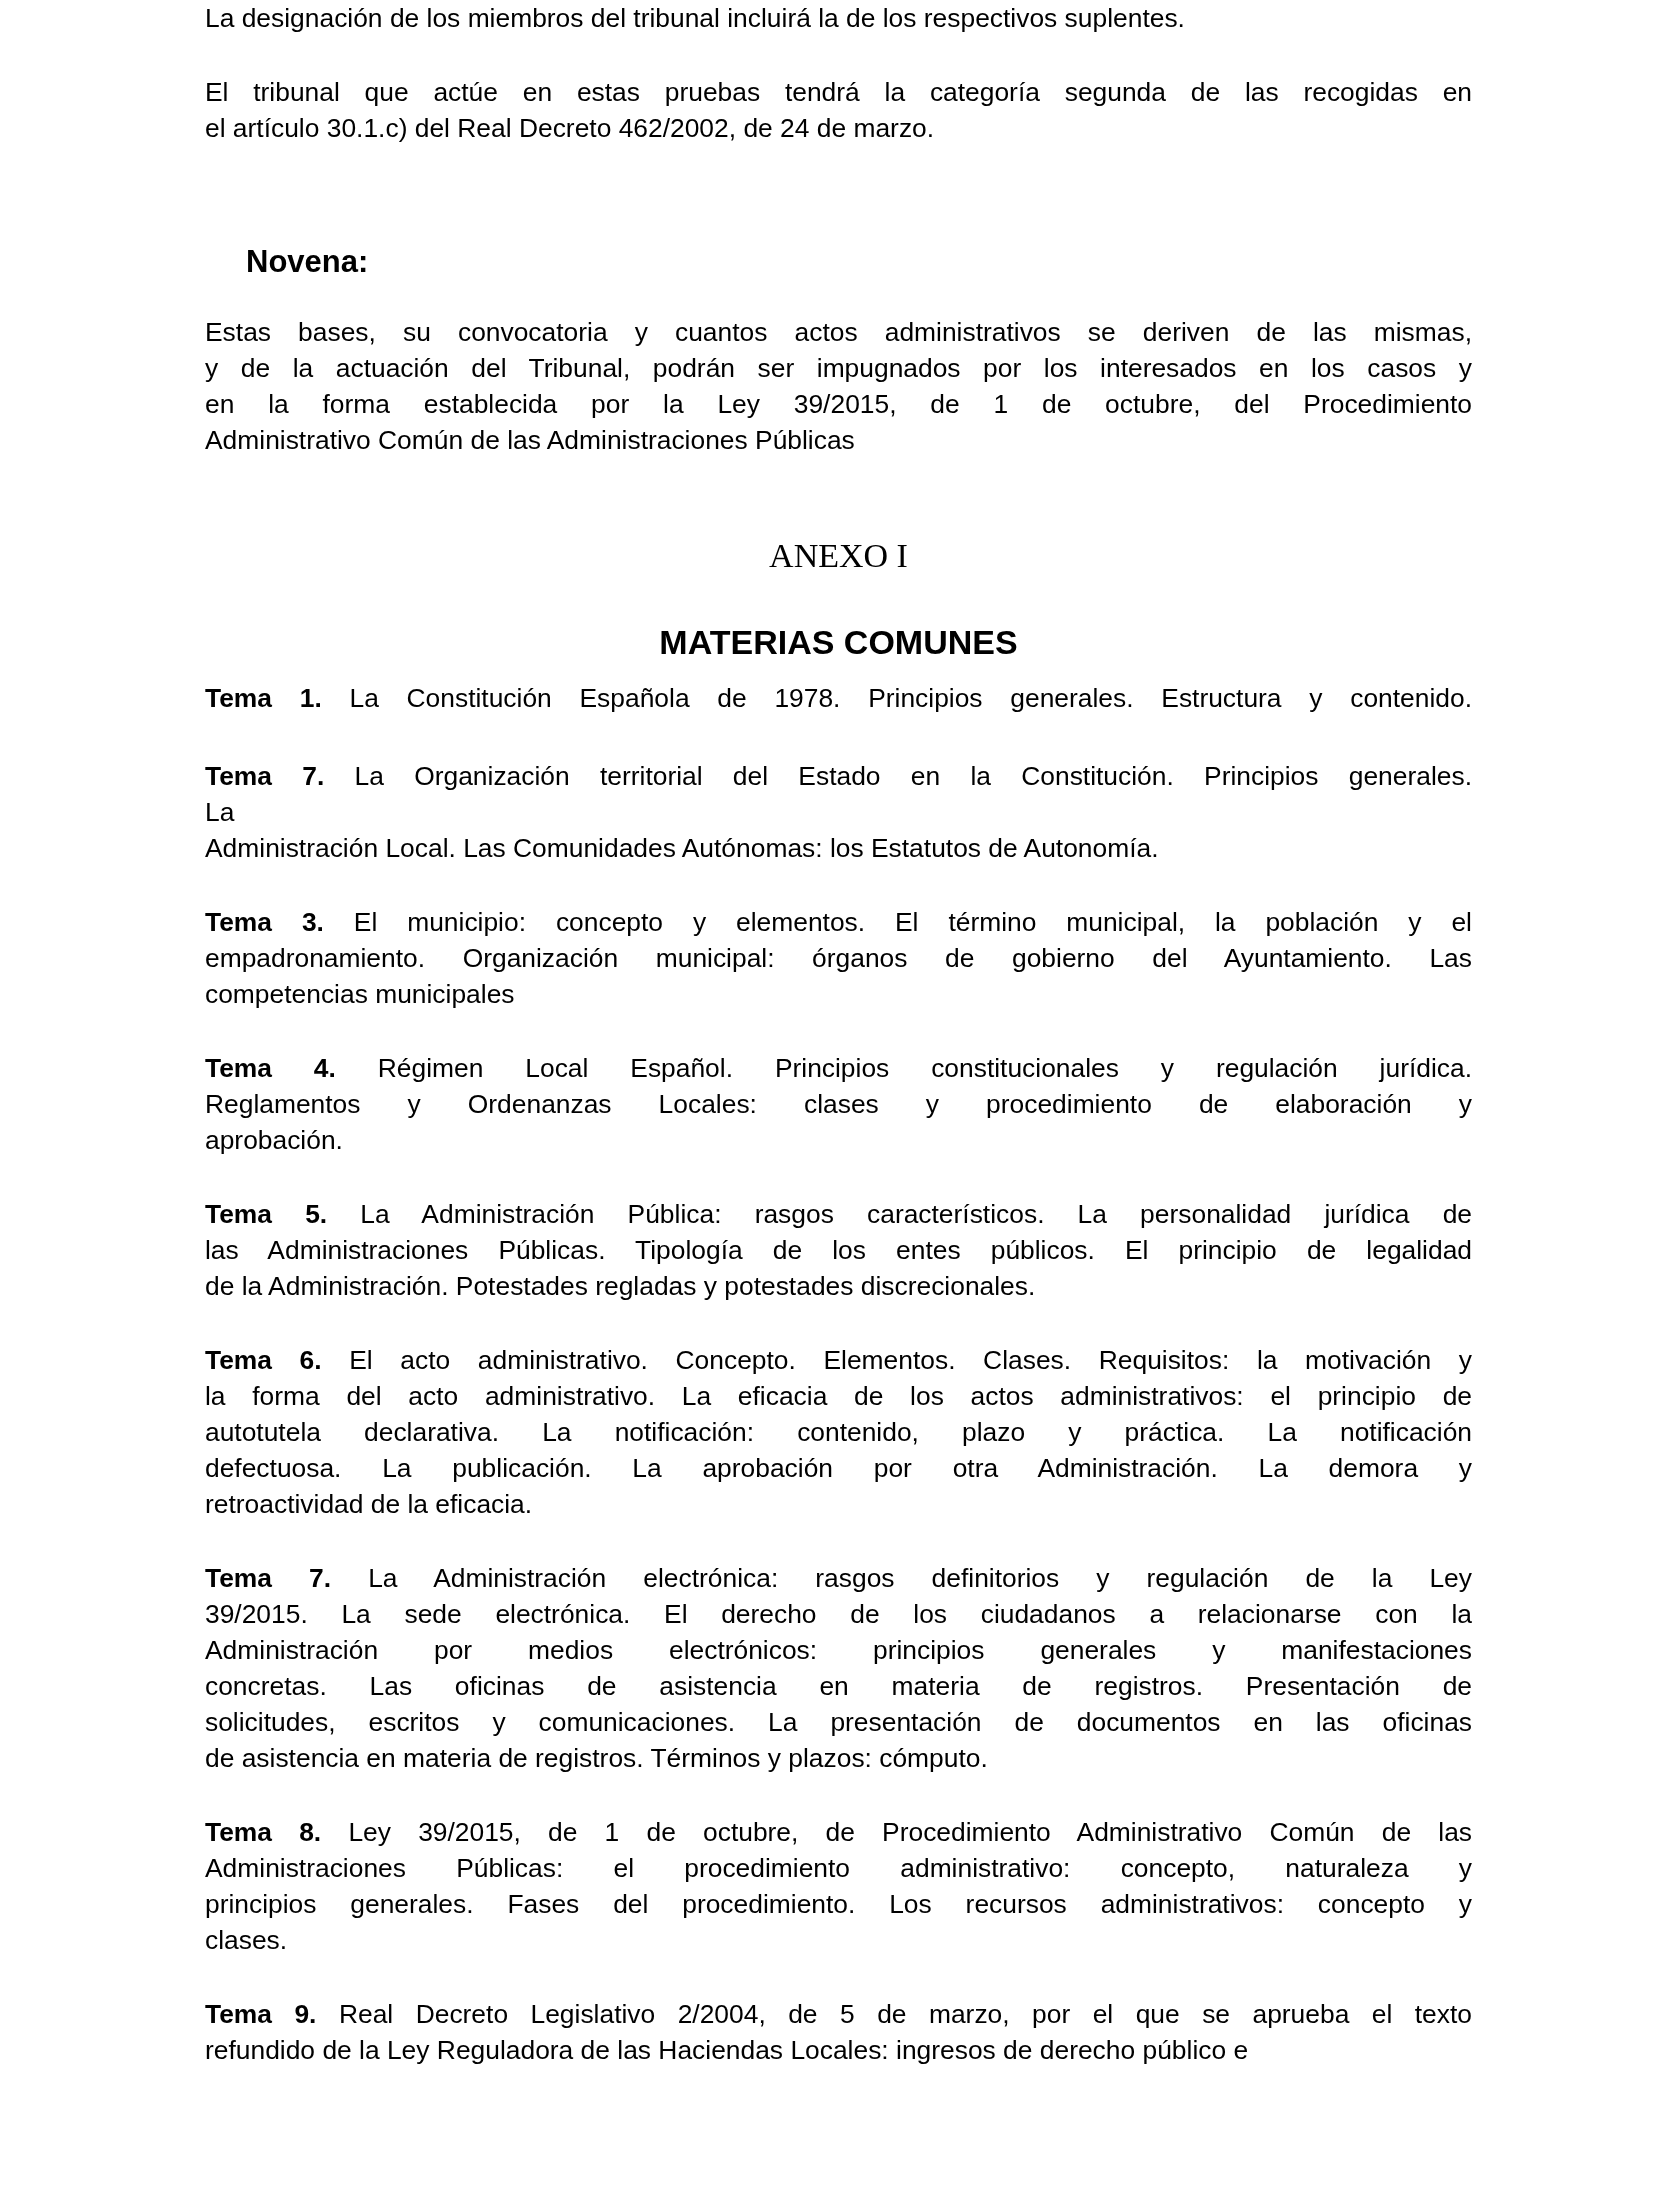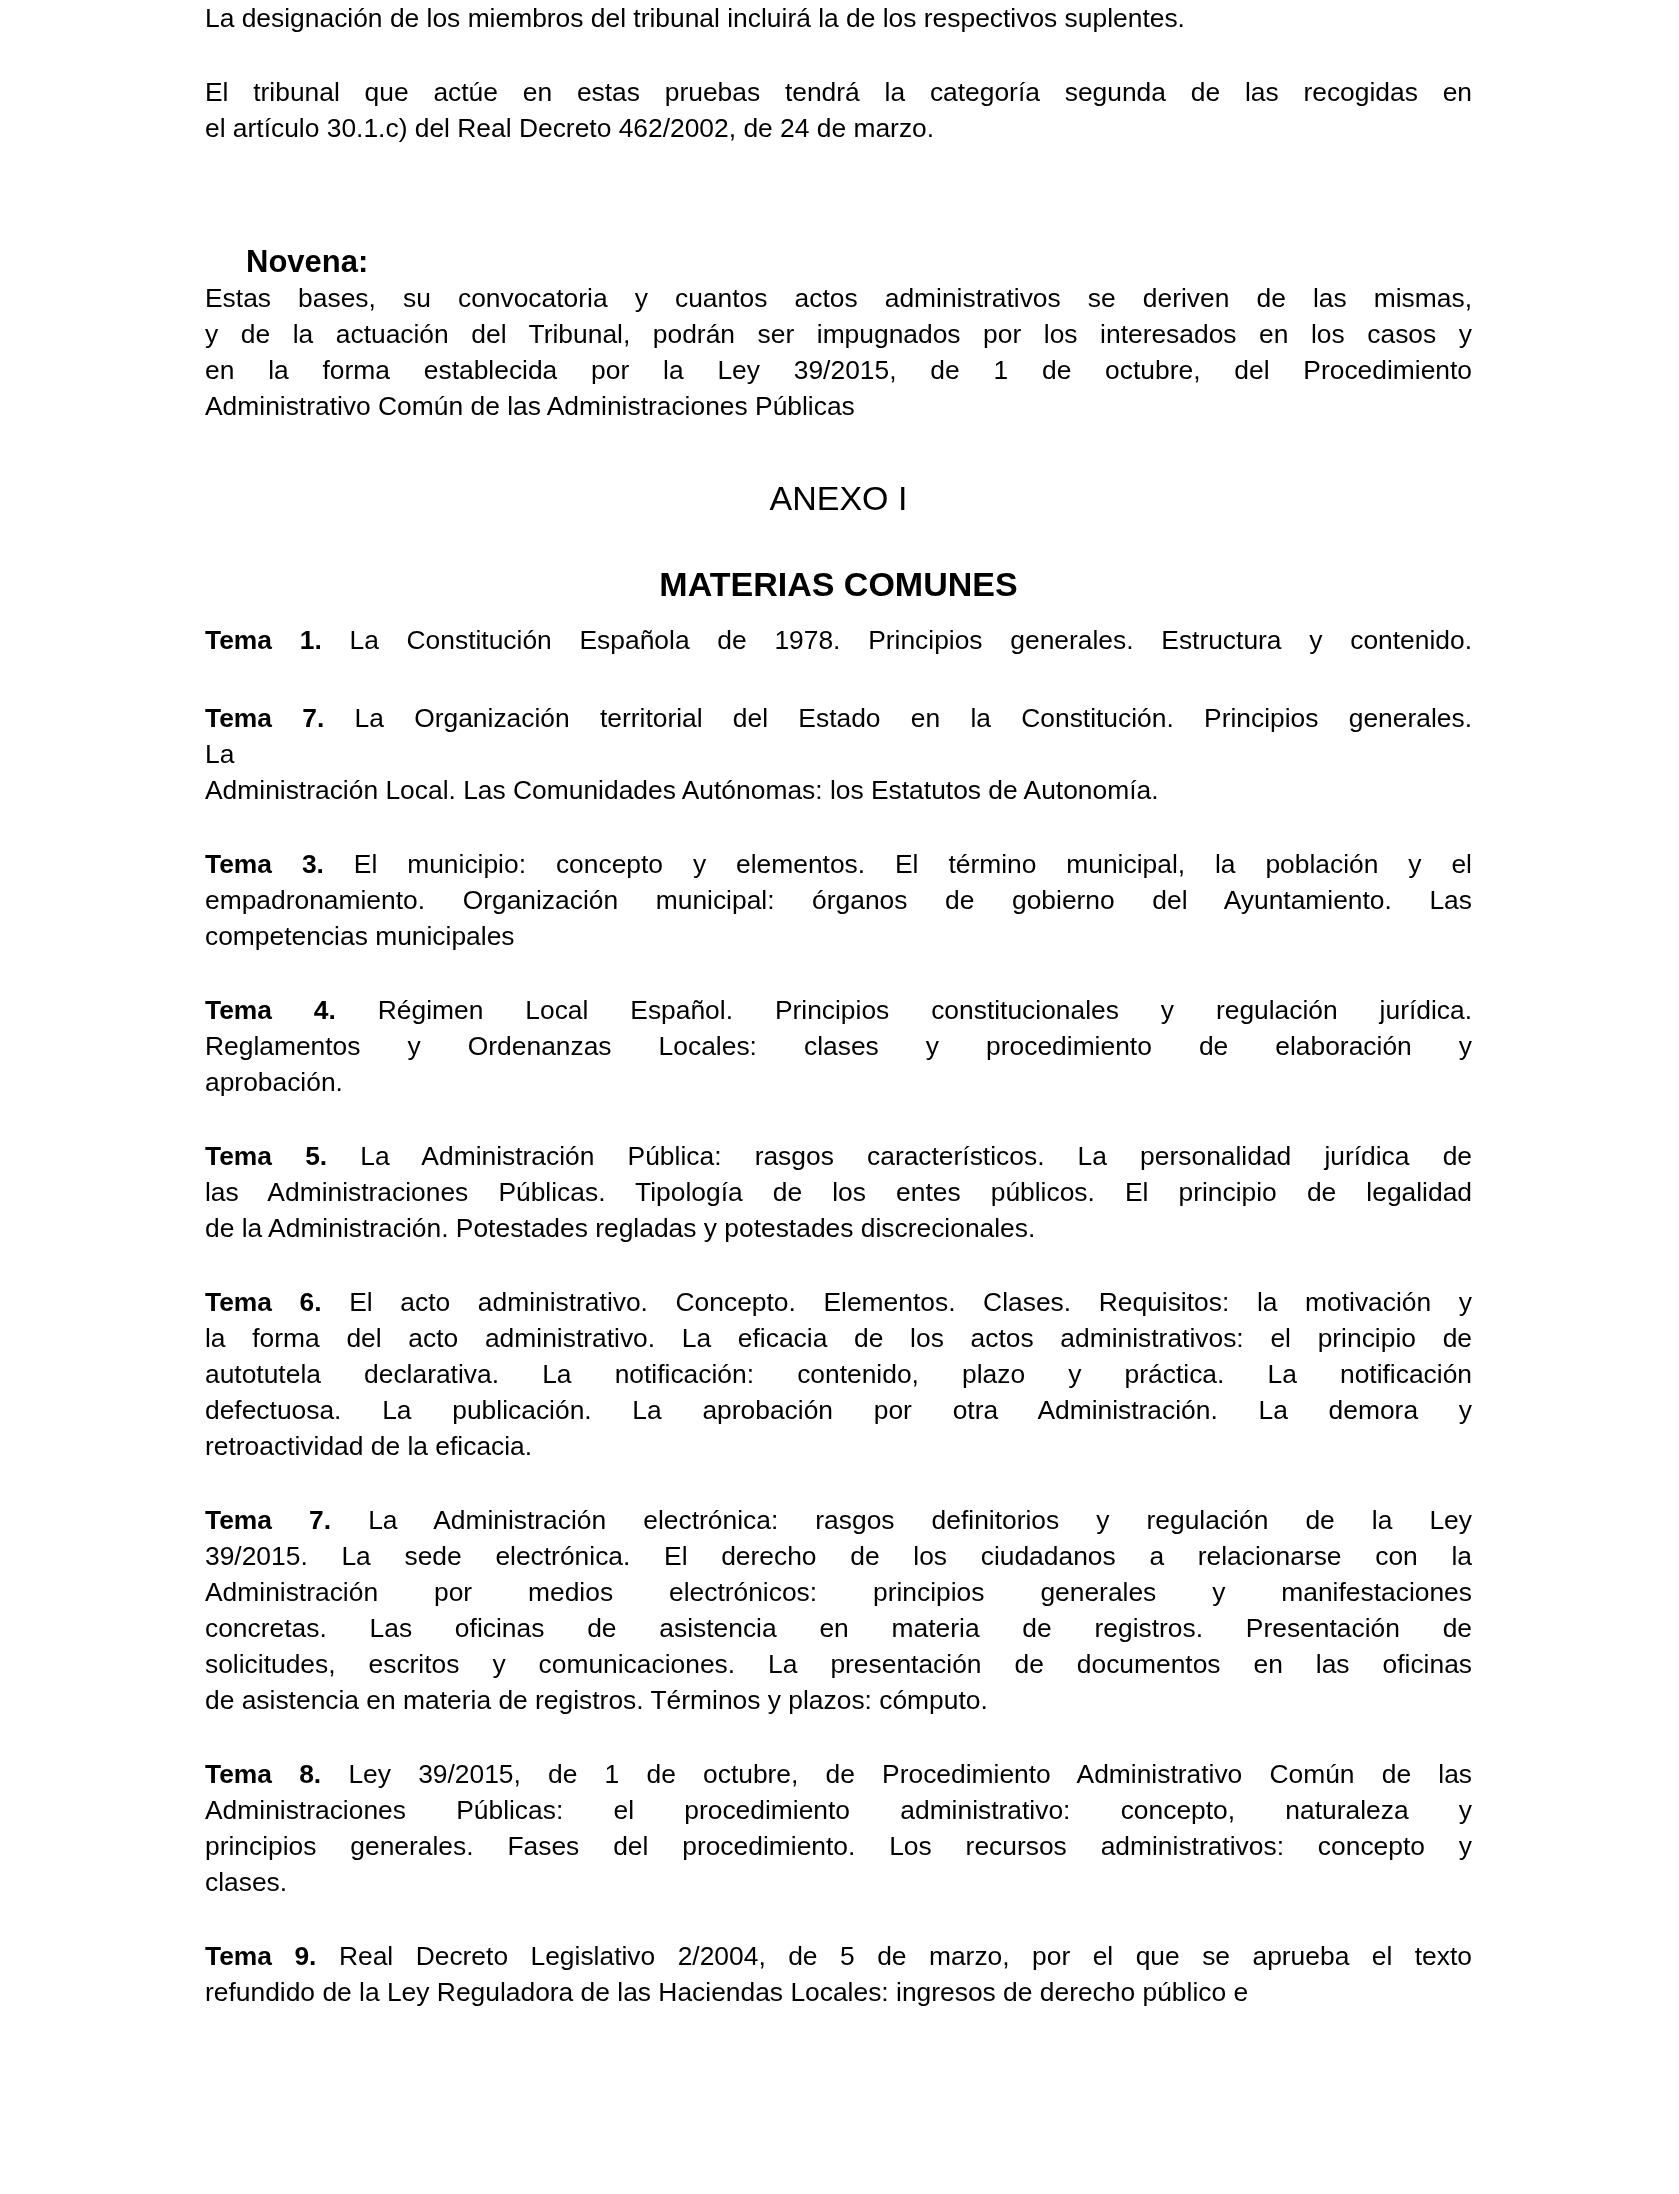--- a/index.html
+++ b/index.html
@@ -34,22 +34,22 @@
   .title-center {
     margin: 0;
     font-size: 34px; line-height: 36px;
     font-weight: normal;
     text-align: center;
   }
   .title-bold { font-weight: bold; }
   
   .mt-p2       { margin-top: 38px; }
   .mt-novena   { margin-top: 98px; margin-left: 41px; }
-  .mt-estas    { }
-  .mt-anexo    { margin-top: 56px; }
+  .mt-estas    { margin-top: 34px; }
+  .mt-anexo    { margin-top: 80px; font-family: Liberation Serif, serif; }
   .mt-materias { margin-top: 50px; }
   .mt-t1       { margin-top: 20px; }
   .mt-t2       { margin-top: 42px; }
   .mt-std      { margin-top: 38px; }
 </style>
 </head>
 <body>
 
 <div class="page">
   <div class="content">

